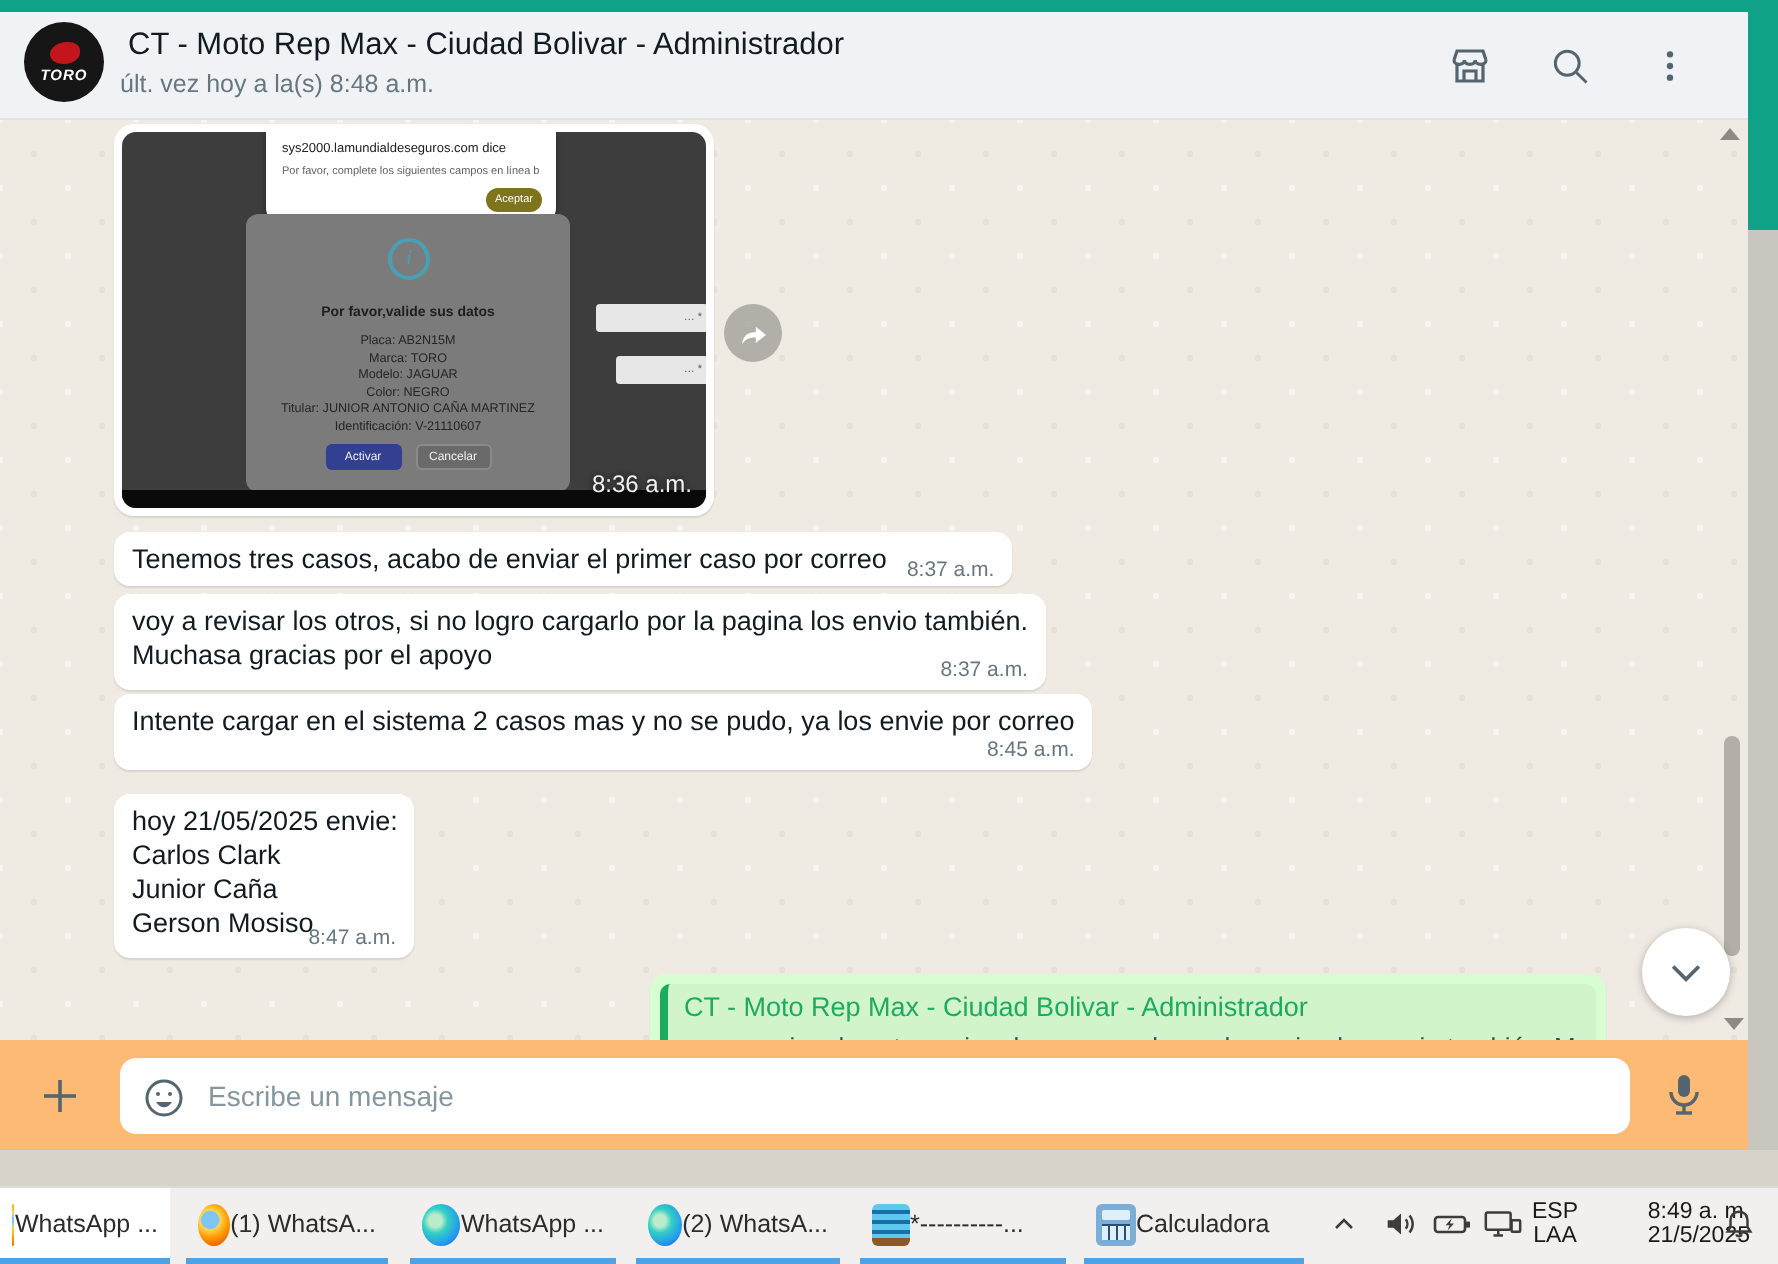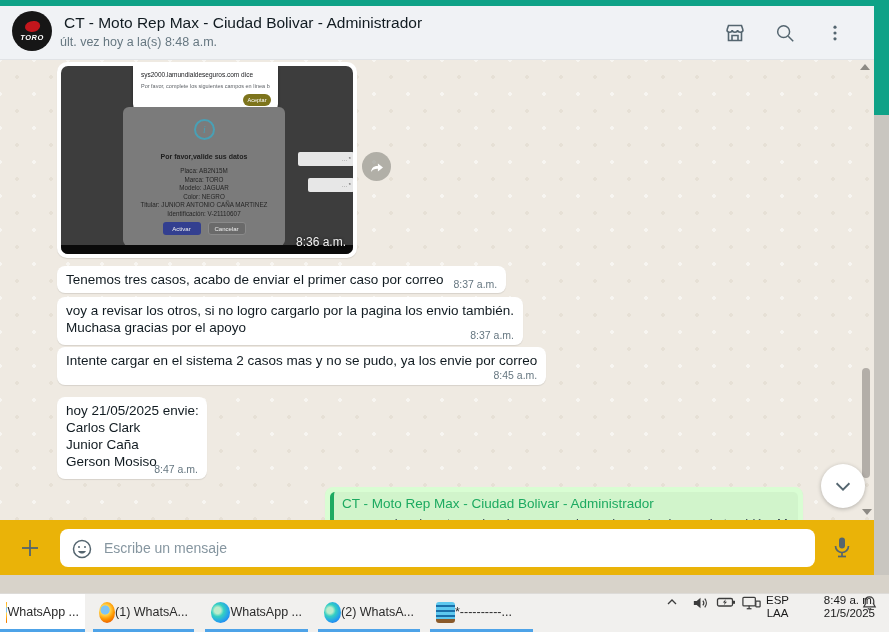--- a/index.html
+++ b/index.html
@@ -67,21 +67,21 @@
   .quote-title{color:#1daa61;font-size:13.5px;font-weight:500;white-space:nowrap;}
   .quote-body{color:#3b4a54;font-size:13px;margin-top:5px;white-space:nowrap;overflow:hidden;}
 
   
   .sb-thumb{left:862px;top:308px;width:8px;height:110px;border-radius:4px;background:#b3aea8;cursor:pointer;}
   .sb-up{left:860px;top:4px;width:0;height:0;border-left:5px solid transparent;border-right:5px solid transparent;border-bottom:6px solid #8d8a84;cursor:pointer;}
   .sb-down{left:862px;top:449px;width:0;height:0;border-left:5px solid transparent;border-right:5px solid transparent;border-top:6px solid #8d8a84;cursor:pointer;}
   .scroll-btn{left:821px;top:404px;width:44px;height:44px;border-radius:50%;background:#fff;box-shadow:0 1px 4px rgba(0,0,0,.25);display:flex;align-items:center;justify-content:center;cursor:pointer;}
 
   
-  .composer{left:0;top:520px;width:874px;height:55px;background:#eab308;}
+  .composer{left:0;top:520px;width:874px;height:55px;background:#fdba74;}
   .plus-btn{left:16px;top:14px;width:28px;height:28px;display:flex;align-items:center;justify-content:center;cursor:pointer;color:#54656f;font-size:27px;font-weight:300;line-height:26px;}
   .msg-input{left:60px;top:9px;width:755px;height:38px;border:none;border-radius:8px;background:#fff;box-sizing:border-box;padding:0 12px 0 44px;font-size:14px;color:#111b21;outline:none;font-family:"Liberation Sans",sans-serif;}
   .msg-input::placeholder{color:#8696a0;}
   .emoji-btn{left:70px;top:17px;width:24px;height:24px;cursor:pointer;}
   .mic-btn{left:830px;top:15px;width:24px;height:26px;cursor:pointer;}
 
   
   .bottomstrip{left:0;top:575px;width:889px;height:18px;background:#d8d3ca;}
   .taskbar{left:0;top:593px;width:889px;height:39px;background:#f1f0ee;border-top:1px solid #dddbd8;box-sizing:border-box;}
   .tb-btn{position:absolute;top:0;height:36px;display:flex;align-items:center;padding:0 6px;box-sizing:border-box;cursor:pointer;}
@@ -90,21 +90,21 @@
   .tb-active{background:#ffffff;}
   .ic-firefox{width:21px;height:21px;border-radius:50%;background:radial-gradient(circle at 38% 38%,#7ec4f5 0 26%,#ffd54f 30%,#ff9800 55%,#e65100 90%);}
   .ic-edge{width:21px;height:21px;border-radius:50%;background:radial-gradient(circle at 35% 40%,#bdeccb 0 18%,#35d0c2 35%,#2196f3 70%,#0d47a1 100%);}
   .ic-notepad{width:19px;height:21px;border-radius:3px;background:repeating-linear-gradient(#5ec8ef 0 3px,#1a6fa8 3px 5px);border-bottom:4px solid #8a5a2b;box-sizing:border-box;}
   .ic-calc{width:20px;height:21px;border-radius:3px;background:#7badd6;position:relative;}
   .ic-calc:before{content:"";position:absolute;left:3px;top:3px;width:14px;height:5px;background:#dfeefb;border-radius:1px;}
   .ic-calc:after{content:"";position:absolute;left:3px;top:10px;width:14px;height:8px;background:
     linear-gradient(#2a4f74 0 0) 0 0/14px 1px no-repeat, repeating-linear-gradient(90deg,#dfeefb 0 3px,#2a4f74 3px 4px);}
   .ic-half{position:relative;width:10px;height:21px;overflow:hidden;}
   .ic-half .ic-firefox{position:absolute;left:-12px;}
-  .tray{position:absolute;top:0;height:36px;display:flex;}
+  .tray{position:absolute;top:0;height:36px;display:flex;align-items:center;}
   .tray svg{stroke:#3c3c3c;fill:none;stroke-width:1.3;}
   .tray-txt{font-size:11.5px;color:#1a1a1a;line-height:12.5px;text-align:center;white-space:pre;}
   .tray-time{font-size:11.5px;color:#1a1a1a;line-height:12.5px;text-align:right;white-space:pre;}
 </style>
 </head>
 <body>
 
 <div class="stage">
 
   <div class="abs topstrip"></div>
@@ -263,20 +263,25 @@
       <span class="lbl">(2) WhatsA...</span>
       <div class="tb-underline"></div>
     </div>
 
     <div class="tb-btn" style="left:430px;width:103px;">
       <div class="ic-notepad"></div>
       <span class="lbl">*----------...</span>
       <div class="tb-underline"></div>
     </div>
 
+    <div class="tb-btn" style="left:542px;width:110px;">
+      <div class="ic-calc"></div>
+      <span class="lbl">Calculadora</span>
+      <div class="tb-underline"></div>
+    </div>
 
     <div class="tray" style="left:664px;">
       <svg width="16" height="16" viewBox="0 0 16 16">
           <polyline points="4,10 8,6 12,10"></polyline>
         </svg>
     </div>
     <div class="tray" style="left:691px;">
       <svg width="19" height="18" viewBox="0 0 20 18">
           <path d="M3 7 v4 h3 l4 3.5 V3.5 L6 7 Z" fill="#3c3c3c" stroke="none"></path>
           <path d="M12.5 6.5 a4 4 0 0 1 0 5"></path>

